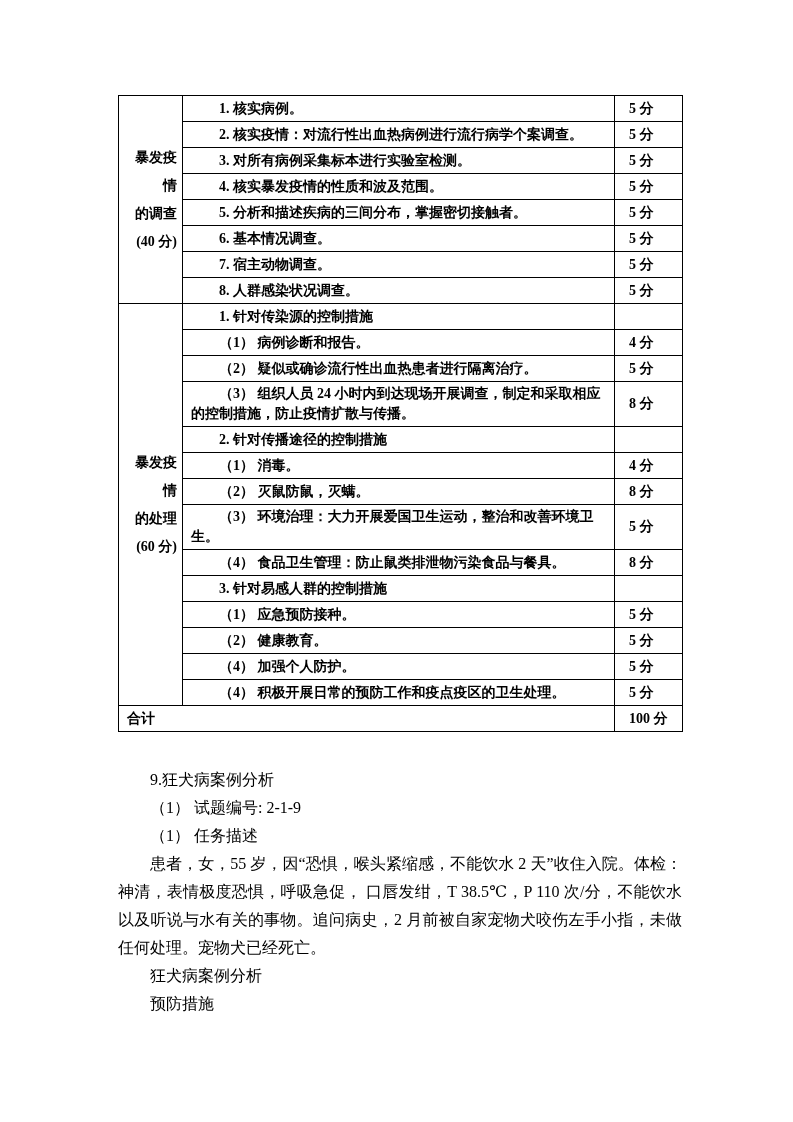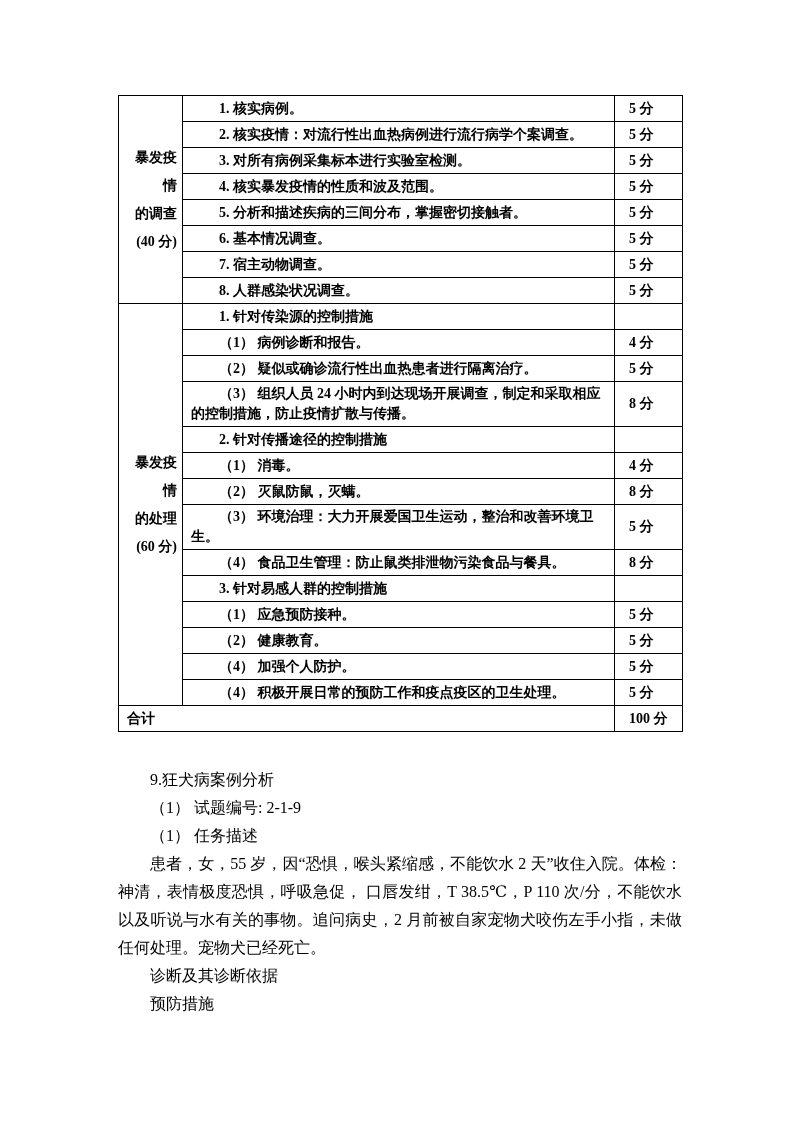--- a/index.html
+++ b/index.html
@@ -174,17 +174,17 @@
         <td class="score-cell">100 分</td>
       </tr>
     </tbody>
   </table>
 
   <div class="body-text">
     <p>9.狂犬病案例分析</p>
     <p>（1） 试题编号: 2-1-9</p>
     <p>（1） 任务描述</p>
     <p class="case-body">患者，女，55 岁，因“恐惧，喉头紧缩感，不能饮水 2 天”收住入院。体检：神清，表情极度恐惧，呼吸急促， 口唇发绀，T 38.5℃，P 110 次/分，不能饮水以及听说与水有关的事物。追问病史，2 月前被自家宠物犬咬伤左手小指，未做任何处理。宠物犬已经死亡。</p>
-    <p>诊断及其诊断依据</p>
+    <p>狂犬病案例分析</p>
     <p>预防措施</p>
   </div>
 
 </div>
 
 </body></html>

